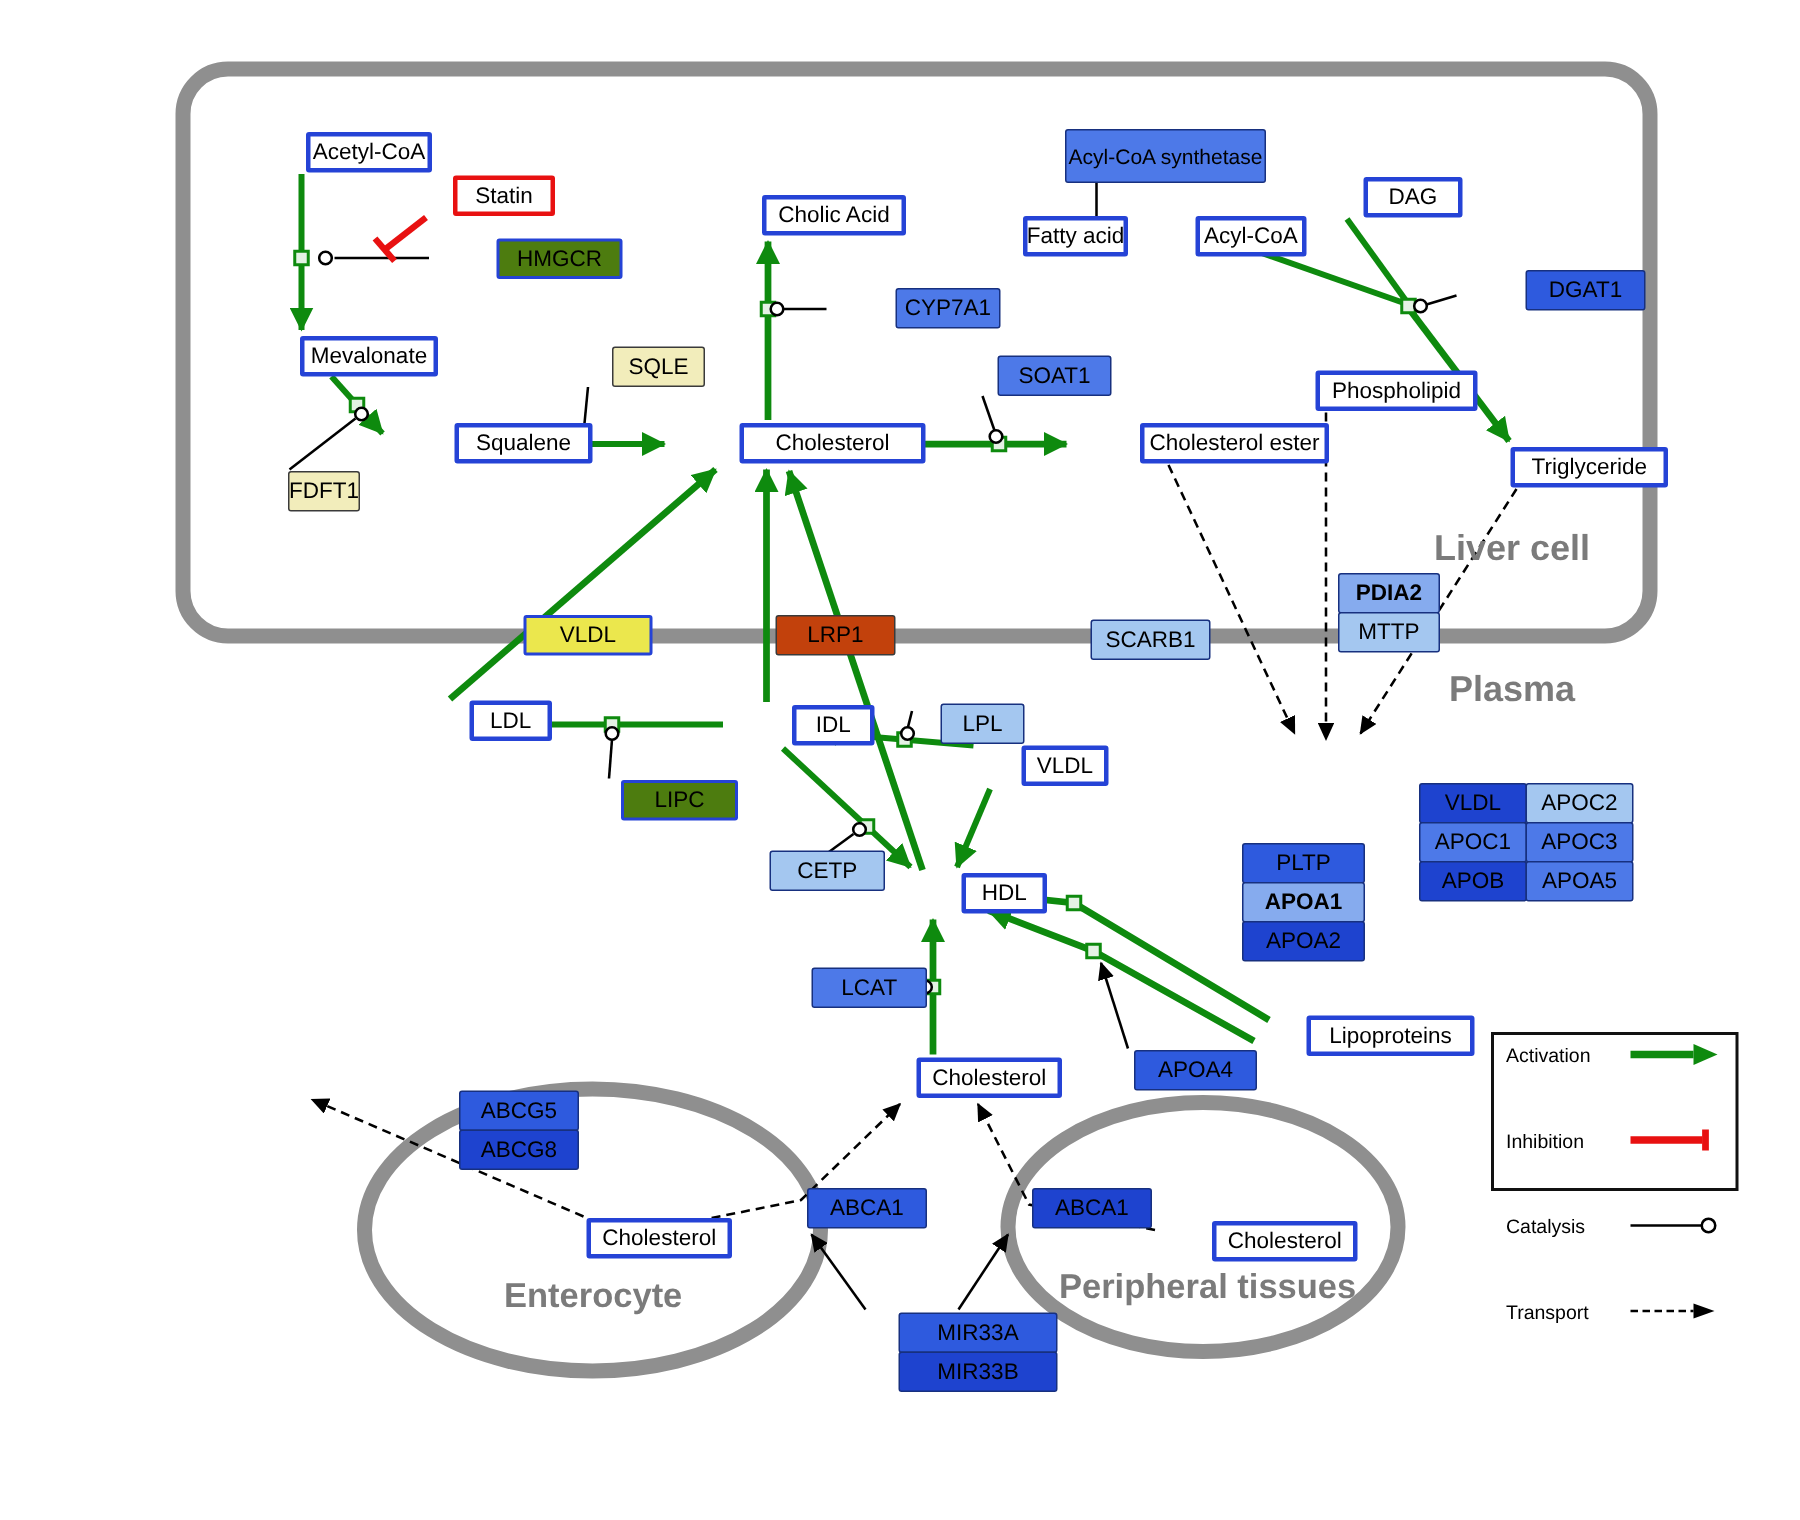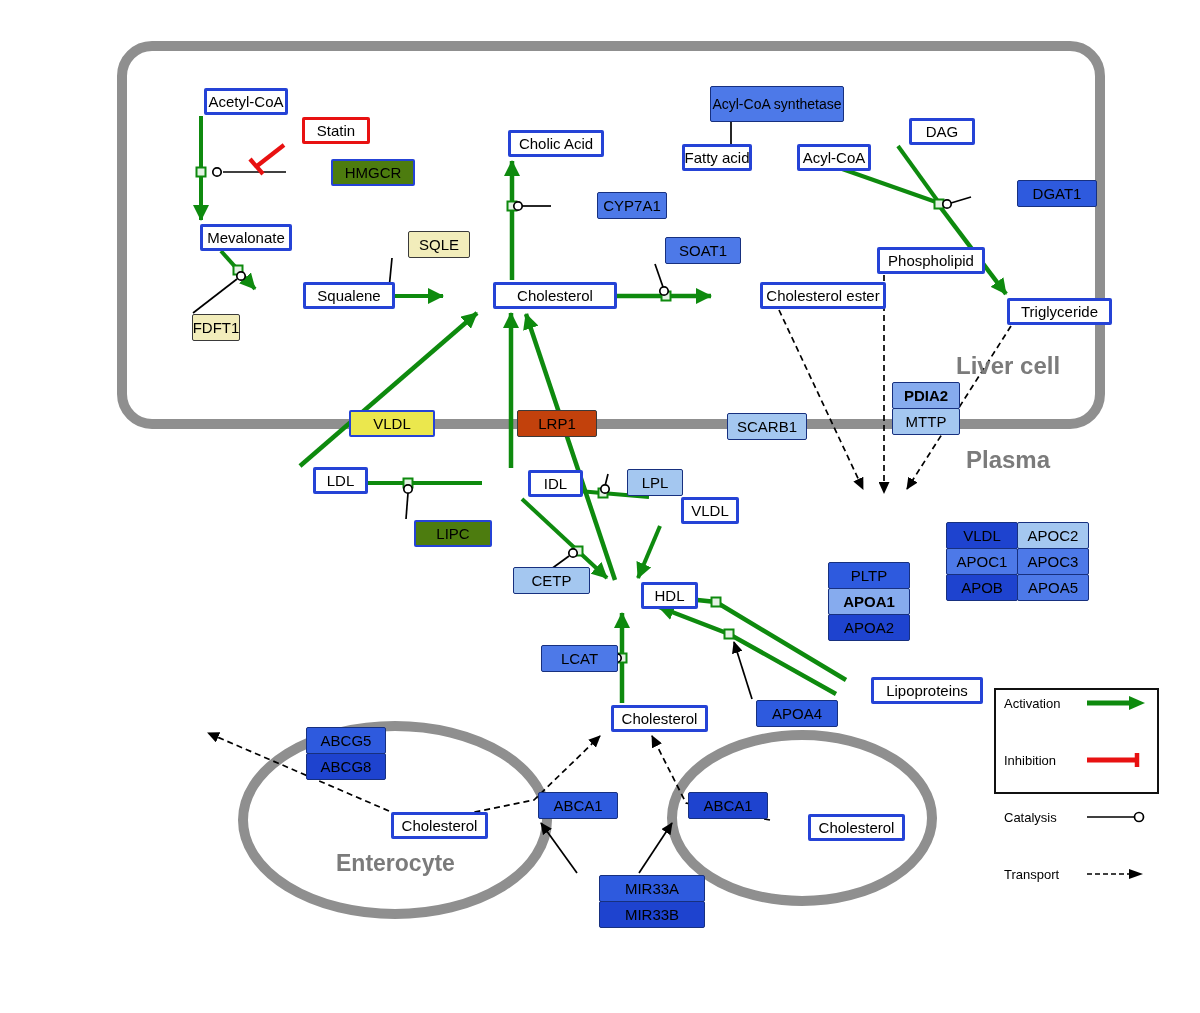--- a/index.html
+++ b/index.html
@@ -129,20 +129,21 @@
     <circle cx="408" cy="489" r="4.2"></circle>
     <circle cx="605" cy="489" r="4.2"></circle>
     <circle cx="573" cy="553" r="4.2"></circle>
     <circle cx="617" cy="658" r="4.2"></circle>
   </g>
 </svg>
 
 <div class="comp-label big" style="left:956px;top:352px">Liver cell</div>
 <div class="comp-label big" style="left:966px;top:446px">Plasma</div>
 <div class="comp-label" style="left:336px;top:850px">Enterocyte</div>
+<div class="comp-label" style="left:706px;top:844px">Peripheral tissues</div>
 
 <div class="n metab" style="left:160px;top:88px;width:84px;height:27px">Acetyl-CoA</div>
 <div class="n statin" style="left:258px;top:117px;width:68px;height:27px">Statin</div>
 <div class="n yellow" style="left:287px;top:159px;width:84px;height:27px">HMGCR</div>
 <div class="n metab" style="left:156px;top:224px;width:92px;height:27px">Mevalonate</div>
 <div class="n cream" style="left:364px;top:231px;width:62px;height:27px">SQLE</div>
 <div class="n cream" style="left:148px;top:314px;width:48px;height:27px">FDFT1</div>
 <div class="n metab" style="left:259px;top:282px;width:92px;height:27px">Squalene</div>
 <div class="n metab" style="left:449px;top:282px;width:124px;height:27px">Cholesterol</div>
 <div class="n metab" style="left:464px;top:130px;width:96px;height:27px">Cholic Acid</div>

